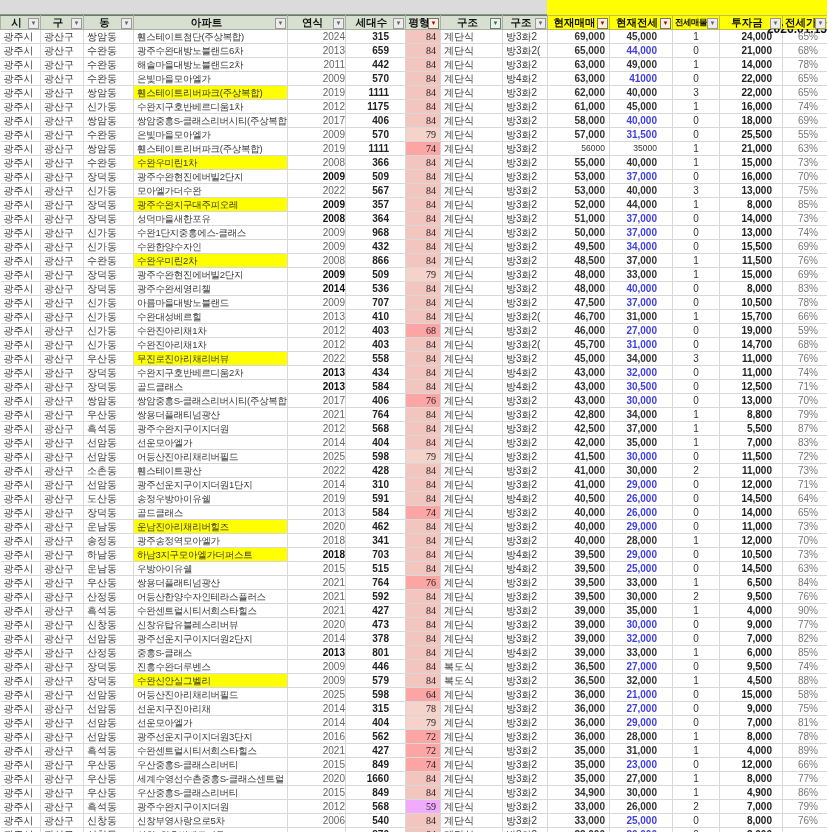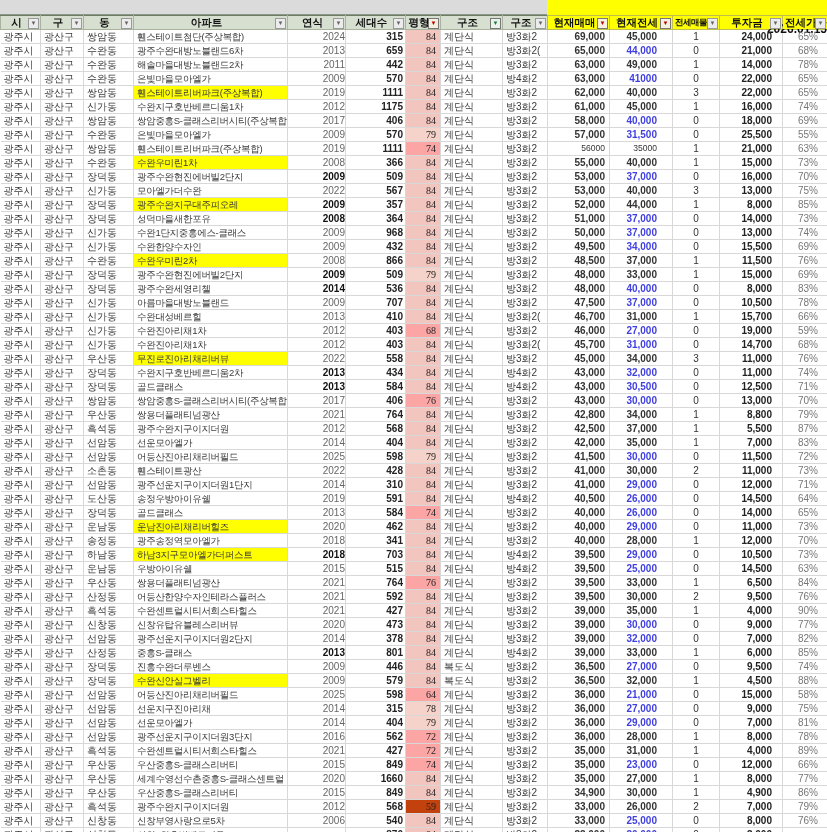--- a/index.html
+++ b/index.html
@@ -20,23 +20,23 @@
         text-align:center;background:#ECECEC;border:1px solid #9a9a9a;color:#666;box-sizing:content-box;cursor:pointer;}
   .fbtn.red{color:#C00000;background:#F5F0E0;border-color:#777;}
   .fbtn.green{color:#1F7A3F;background:#EAF3EA;border-color:#777;}
   td{height:14px;padding:0 3px;font-size:10px;color:#3a3a3a;border-right:1px solid #D8D8D8;
      border-bottom:1px solid #D8D8D8;white-space:nowrap;overflow:hidden;box-sizing:border-box;line-height:13px;background:#fff;}
   td.apt{font-size:9.5px;letter-spacing:-0.3px;}
   td.hl{background:#FFFF00;}
   td.num{text-align:right;}
   td.year{color:#666;padding-right:0;}
   td.year.yb{color:#111;font-weight:bold;}
-  td.units{font-weight:bold;color:#222;padding-right:2px;}
+  td.units{font-weight:bold;color:#222;padding-right:16px;}
   td.size{text-align:right;padding-right:4px;color:#222;font-family:Liberation Serif, serif;}
-  .s84{background:#F2C5BF;} .s79{background:#F5D3CA;} .smid{background:#fca5a5;} .s59{background:#c2410c;}
+  .s84{background:#F2C5BF;} .s79{background:#F5D3CA;} .smid{background:#fca5a5;} .s59{background:#f0abfc;}
   td.sale{font-weight:600;color:#333;padding-right:4px;}
   td.jeonse{font-weight:600;color:#333;padding-right:15px;}
   td.jeonse.jb{color:#4040E0;}
   td.cnt{text-align:center;color:#333;}
   td.inv{font-weight:600;color:#222;padding-right:10px;}
   td.rate{color:#777;padding-right:9px;text-align:right;}
   td.sm{font-size:8.5px;font-weight:normal;}
 </style>
 </head>
 <body>

